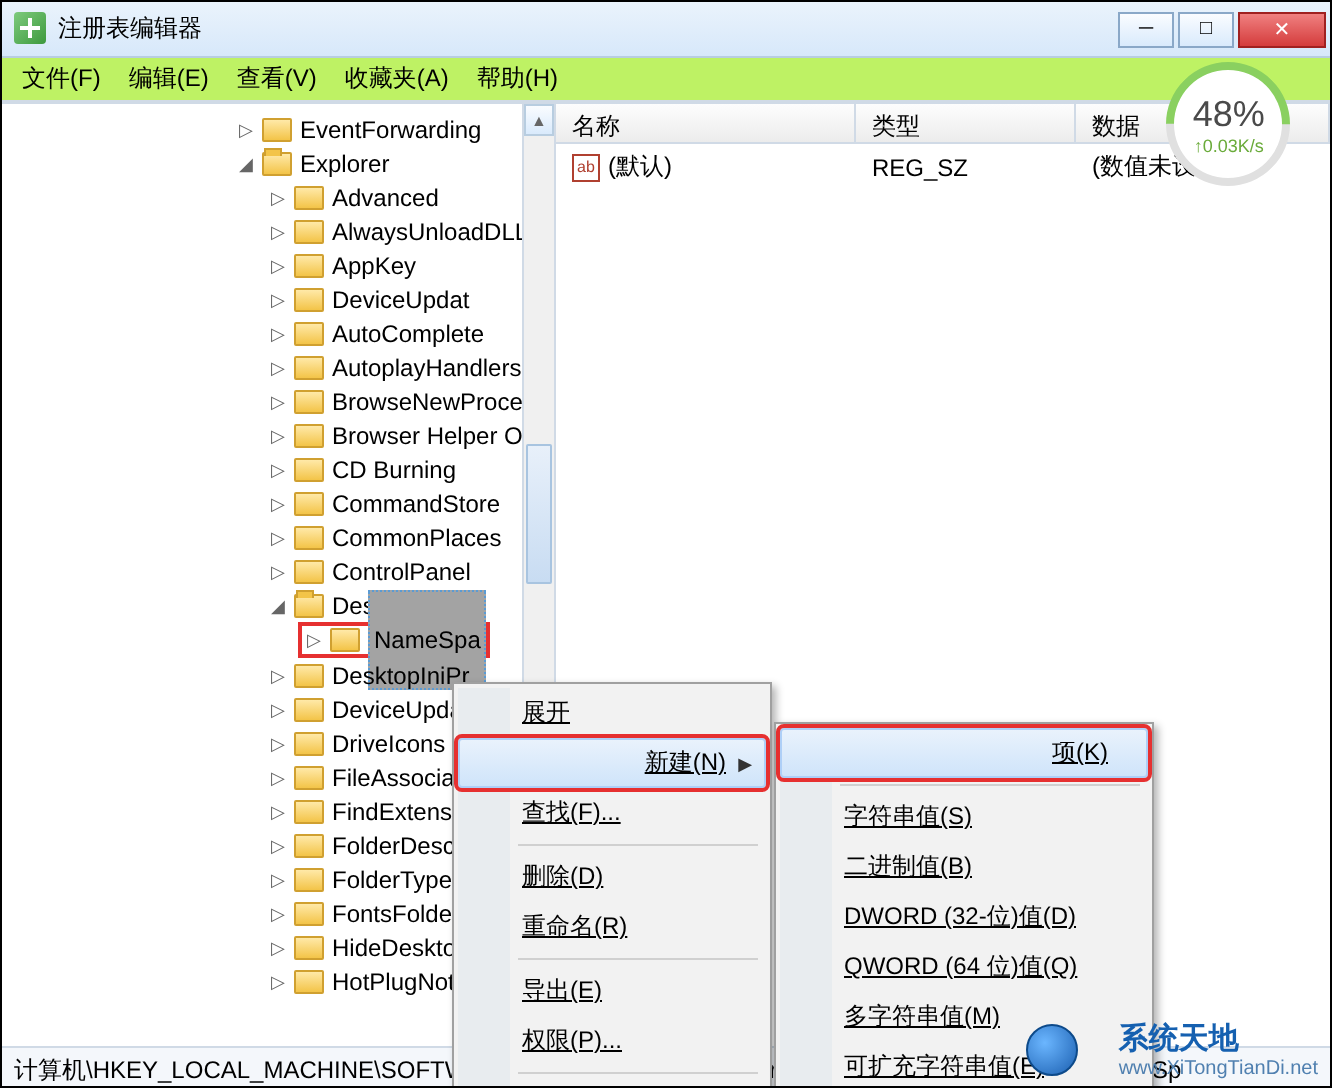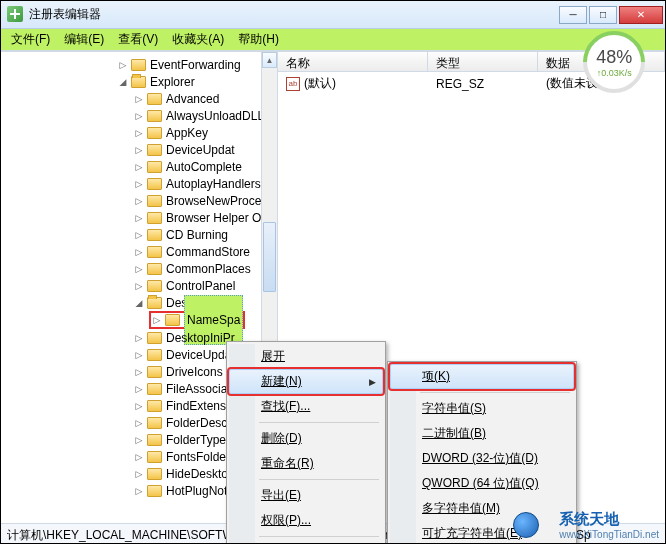--- a/index.html
+++ b/index.html
@@ -15,37 +15,37 @@
 .menubar { height: 22px; background: #bef264; border-bottom: 1px solid #d0dae6; display: flex; align-items: center; padding-left: 4px; gap: 2px; }
 .menubar span { padding: 2px 6px; cursor: default; }
 .content { position: relative; height: 474px; display: flex; border-top: 1px solid #d0dae6; }
 .tree-pane { width: 277px; border-right: 1px solid #d0dae6; overflow: hidden; position: relative; background: #fff; }
 .tree-inner { padding: 4px 0 4px 4px; }
 .tree-row { display: flex; align-items: center; height: 17px; white-space: nowrap; }
 .expander { width: 12px; height: 12px; display: flex; align-items: center; justify-content: center; margin-right: 2px; color: #666; font-size: 9px; cursor: pointer; }
 .folder-icon { width: 15px; height: 12px; margin-right: 4px; background: linear-gradient(#ffe9a8,#f3c448); border: 1px solid #d0a030; border-radius: 1px; position: relative; }
 .folder-icon.open::before { content:""; position:absolute; top:-3px; left:0; width:7px; height:3px; background:#f3c448; border:1px solid #d0a030; border-bottom:none; }
 .tree-label { cursor: default; }
-.tree-label.selected { background: #bef264; border: 1px dotted #5a9bd4; padding: 17px 2px; }
+.tree-label.selected { background: #a3a3a3; border: 1px dotted #5a9bd4; padding: 17px 2px; }
 .list-pane { flex: 1; overflow: hidden; position: relative; }
 .list-header { display: flex; height: 20px; background: linear-gradient(#fdfdfd,#ececec); border-bottom: 1px solid #d0dae6; }
 .list-header div { padding: 3px 8px; border-right: 1px solid #d0dae6; }
 .list-row { display: flex; padding: 3px 0; align-items: center; }
 .list-cell { padding: 0 8px; }
 .ab-icon { width: 14px; height: 14px; border: 1px solid #b04030; background: #fff; display: inline-flex; align-items: center; justify-content: center; font-size: 8px; color: #b04030; margin-right: 4px; }
 .statusbar { position: absolute; bottom: 0; left: 0; right: 0; height: 20px; background: #f4f7fb; border-top: 1px solid #d0dae6; padding: 3px 6px; overflow: hidden; white-space: nowrap; }
 .speed-widget { position: absolute; top: 30px; right: 20px; width: 62px; height: 62px; border-radius: 50%; border: 4px solid #8ad060; border-bottom-color: #e0e0e0; border-left-color: #e0e0e0; transform: rotate(-45deg); display: flex; align-items: center; justify-content: center; background: #fff; z-index: 5; }
 .speed-inner { transform: rotate(45deg); text-align: center; }
 .speed-pct { font-size: 18px; color: #4a4a4a; }
 .speed-rate { font-size: 9px; color: #6aab3a; }
 .context-menu { position: absolute; background: #f2f2f2; border: 1px solid #a0a0a0; box-shadow: 2px 2px 4px rgba(0,0,0,0.3); z-index: 10; padding: 2px; }
 .menu-strip { position:absolute; left:2px; top:2px; bottom:2px; width:26px; background:#e8ecef; }
 .context-menu .item { padding: 4px 20px 4px 32px; cursor: default; position: relative; white-space: nowrap; text-decoration: underline; }
 .context-menu .item.hover { background: linear-gradient(#e9f2fc,#cfe4fa); border: 1px solid #aecff7; border-radius: 2px; padding: 3px 19px 3px 31px; }
-.context-menu .item.hover.redbox { outline: 2px solid #e63030; }
+.context-menu .item.hover.redbox { outline: 2px solid #e63030; text-align: right; }
 .context-menu .sep { height: 1px; background: #d0d0d0; margin: 3px 4px 3px 30px; }
 .submenu-arrow { position: absolute; right: 6px; top: 50%; transform: translateY(-50%); font-size: 9px; color: #333; }
 .watermark { position: absolute; bottom: 3px; right: 6px; z-index: 50; display: flex; align-items: center; gap: 20px; }
 .wm-logo { width: 26px; height: 26px; border-radius: 50%; background: radial-gradient(circle at 35% 35%, #6bb6ff, #1b5fb0); border:1px solid #0d4a8a; }
 .wm-text1 { font-size: 15px; font-weight: bold; color: #1560b0; }
 .wm-text2 { font-size: 10px; color: #5080b0; }
 .scrollbar-v { position: absolute; right: 0; top: 0; bottom: 0; width: 16px; background: #f0f0f0; border-left: 1px solid #d0dae6; }
 .sb-btn { height: 16px; background: linear-gradient(#fafcff,#d9eafc); border: 1px solid #b8cde0; display:flex; align-items:center; justify-content:center; font-size:8px; color:#666; }
 .sb-thumb { position: absolute; left: 1px; right: 1px; background: linear-gradient(#e8f0fa,#c8dcf2); border: 1px solid #a8c4e0; border-radius: 1px; }
 </style>

